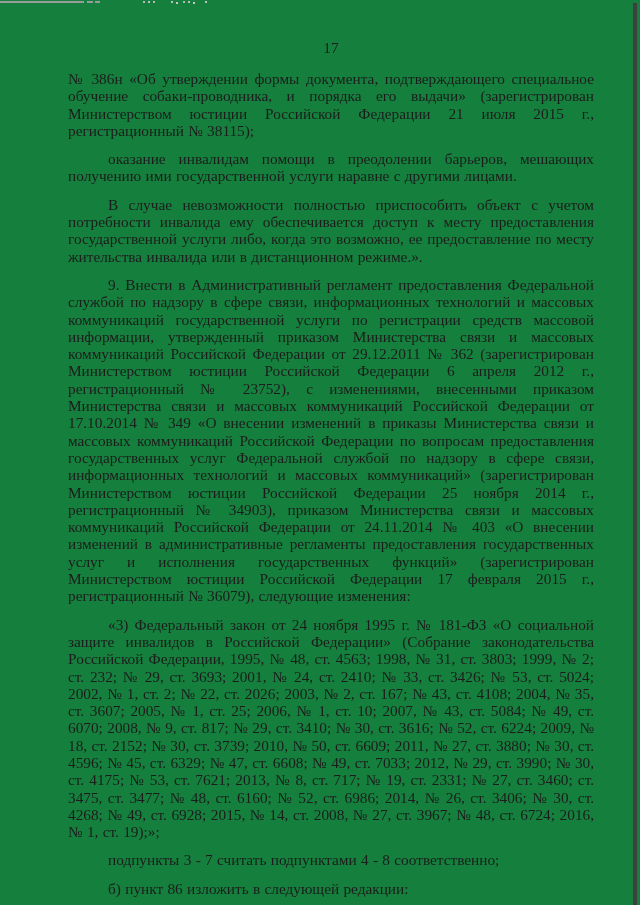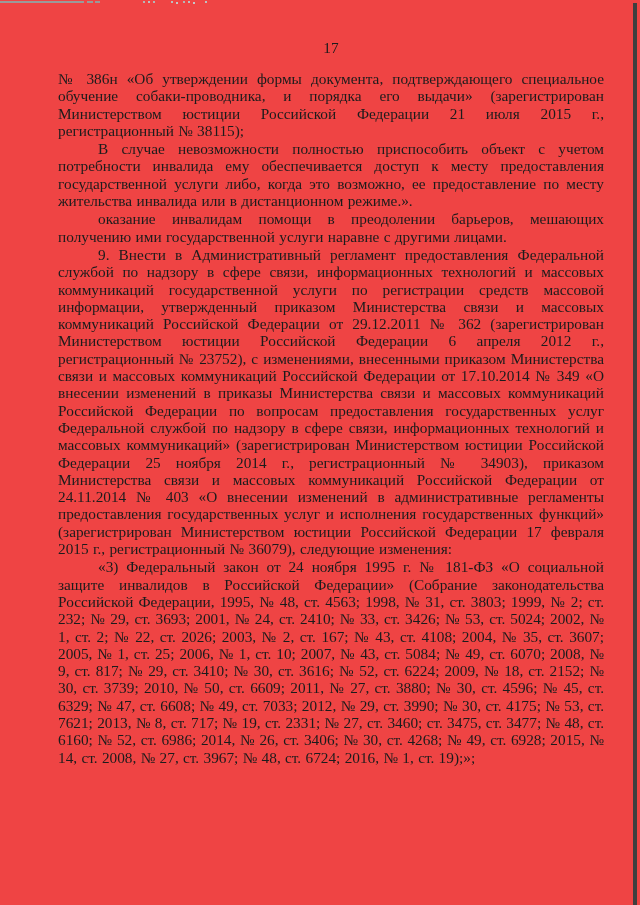--- a/index.html
+++ b/index.html
@@ -4,21 +4,21 @@
 <style>
   html, body {
     margin: 0;
     padding: 0;
     background: #ffffff;
   }
   .page {
     position: relative;
     width: 640px;
     height: 905px;
-    background: #ef4444;
+    background: #15803d;
     overflow: hidden;
     font-family: "Liberation Serif", "DejaVu Serif", serif;
   }
   
   .scan-seg {
     position: absolute;
     height: 2px;
     background: #9a9a9a;
   }
   .seg1 { left: 0;   top: 1px; width: 84px; }
@@ -49,21 +49,21 @@
     width: 548px;
     color: #1c1c1c;
   }
   .page-num {
     text-align: center;
     font-size: 15.3px;
     line-height: 17px;
     margin: 0 0 14px 0;
   }
   .para {
-    margin: 1px;
+    margin: 11px;
     font-size: 15.3px;
     line-height: 17.3px;
     text-align: justify;
     word-spacing: 0.5px;
   }
   .para.indent {
     text-indent: 40px;
   }
 </style>
 </head>
@@ -74,20 +74,22 @@
   <div class="scan-seg seg1"></div>
   <div class="scan-seg seg2"></div>
   <div class="scan-seg seg3"></div>
   <div class="scan-dots"></div>
   <div class="right-bar"></div>
 
   <div class="text-block">
     <div class="page-num">17</div>
     <div id="paragraphs">
         <p class="para">№ 386н «Об утверждении формы документа, подтверждающего специальное обучение собаки-проводника, и порядка его выдачи» (зарегистрирован Министерством юстиции Российской Федерации 21 июля 2015 г., регистрационный № 38115);</p>
+        <p class="para indent">оказание инвалидам помощи в преодолении барьеров, мешающих получению ими государственной услуги наравне с другими лицами.</p>
         <p class="para indent">В случае невозможности полностью приспособить объект с учетом потребности инвалида ему обеспечивается доступ к месту предоставления государственной услуги либо, когда это возможно, ее предоставление по месту жительства инвалида или в дистанционном режиме.».</p>
-        <p class="para indent">оказание инвалидам помощи в преодолении барьеров, мешающих получению ими государственной услуги наравне с другими лицами.</p>
         <p class="para indent">9. Внести в Административный регламент предоставления Федеральной службой по надзору в сфере связи, информационных технологий и массовых коммуникаций государственной услуги по регистрации средств массовой информации, утвержденный приказом Министерства связи и массовых коммуникаций Российской Федерации от 29.12.2011 № 362 (зарегистрирован Министерством юстиции Российской Федерации 6 апреля 2012 г., регистрационный № 23752), с изменениями, внесенными приказом Министерства связи и массовых коммуникаций Российской Федерации от 17.10.2014 № 349 «О внесении изменений в приказы Министерства связи и массовых коммуникаций Российской Федерации по вопросам предоставления государственных услуг Федеральной службой по надзору в сфере связи, информационных технологий и массовых коммуникаций» (зарегистрирован Министерством юстиции Российской Федерации 25 ноября 2014 г., регистрационный № 34903), приказом Министерства связи и массовых коммуникаций Российской Федерации от 24.11.2014 № 403 «О внесении изменений в административные регламенты предоставления государственных услуг и исполнения государственных функций» (зарегистрирован Министерством юстиции Российской Федерации 17 февраля 2015 г., регистрационный № 36079), следующие изменения:</p>
         <p class="para indent">«3) Федеральный закон от 24 ноября 1995 г. № 181-ФЗ «О социальной защите инвалидов в Российской Федерации» (Собрание законодательства Российской Федерации, 1995, № 48, ст. 4563; 1998, № 31, ст. 3803; 1999, № 2; ст. 232; № 29, ст. 3693; 2001, № 24, ст. 2410; № 33, ст. 3426; № 53, ст. 5024; 2002, № 1, ст. 2; № 22, ст. 2026; 2003, № 2, ст. 167; № 43, ст. 4108; 2004, № 35, ст. 3607; 2005, № 1, ст. 25; 2006, № 1, ст. 10; 2007, № 43, ст. 5084; № 49, ст. 6070; 2008, № 9, ст. 817; № 29, ст. 3410; № 30, ст. 3616; № 52, ст. 6224; 2009, № 18, ст. 2152; № 30, ст. 3739; 2010, № 50, ст. 6609; 2011, № 27, ст. 3880; № 30, ст. 4596; № 45, ст. 6329; № 47, ст. 6608; № 49, ст. 7033; 2012, № 29, ст. 3990; № 30, ст. 4175; № 53, ст. 7621; 2013, № 8, ст. 717; № 19, ст. 2331; № 27, ст. 3460; ст. 3475, ст. 3477; № 48, ст. 6160; № 52, ст. 6986; 2014, № 26, ст. 3406; № 30, ст. 4268; № 49, ст. 6928; 2015, № 14, ст. 2008, № 27, ст. 3967; № 48, ст. 6724; 2016, № 1, ст. 19);»;</p>
+        <p class="para indent">подпункты 3 - 7 считать подпунктами 4 - 8 соответственно;</p>
+        <p class="para indent">б) пункт 86 изложить в следующей редакции:</p>
       </div>
   </div>
 
 </div>
 
 </body></html>

